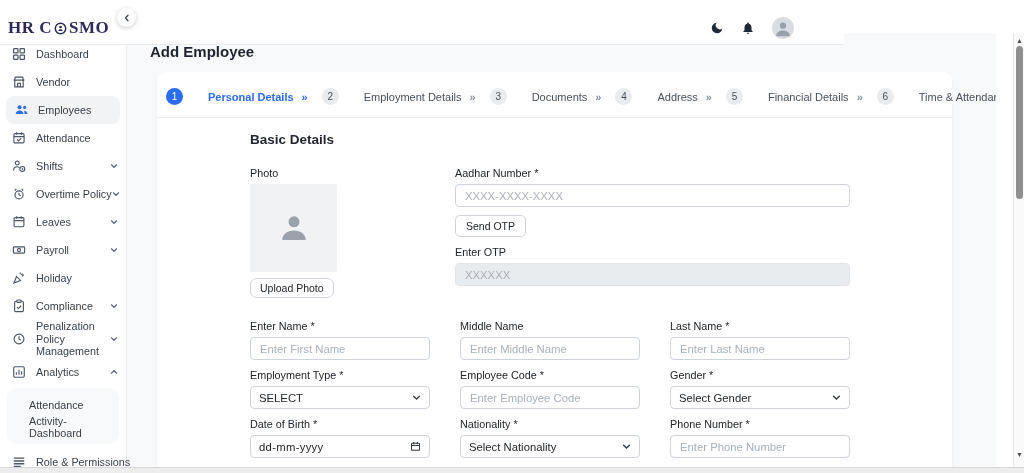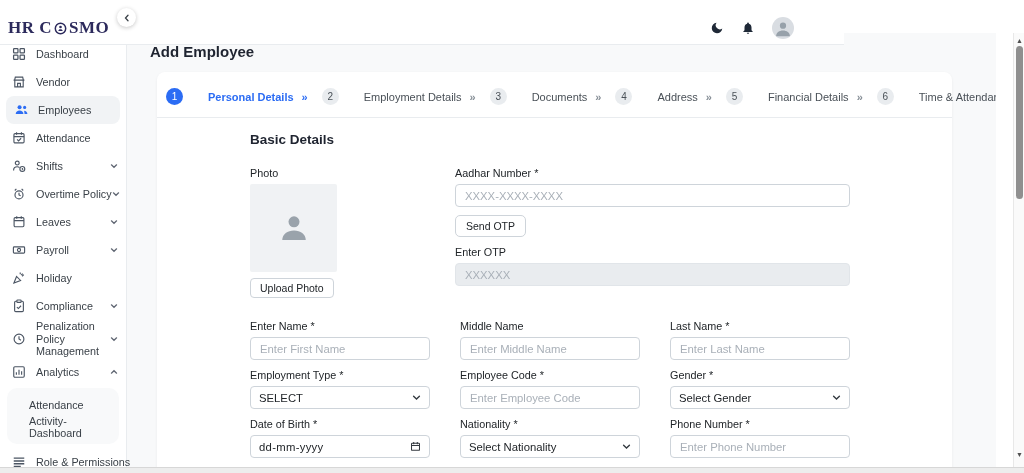--- a/index.html
+++ b/index.html
@@ -52,21 +52,21 @@
   .tinput { width:100%; height:23px; border:1px solid #ced4da; border-radius:4px; padding:0 9px; font-size:11.3px; color:#212529; background:#fff; outline:none; font-family:inherit; }
   .tinput::placeholder { color:#a9b0b8; }
   .tinput.disabled { background:#e9ecef; border-color:#e1e5e9; }
   .selbox { width:100%; height:23px; border:1px solid #ced4da; border-radius:4px; padding:0 8px; font-size:11.3px; color:#212529; background:#fff; display:flex; align-items:center; justify-content:space-between; cursor:pointer; }
   .datebox { letter-spacing:.3px; }
 
   .top-block { display:flex; }
   .photo-col { width:180px; margin-right:25px; flex:none; }
   .photo-box { width:87px; height:88px; background:#f0f2f4; border-radius:2px; display:flex; align-items:center; justify-content:center; margin-top:0; }
   .btn { display:inline-block; background:#fff; border:1px solid #ced4da; border-radius:4px; font-size:10.5px; color:#212529; padding:3px 9px; cursor:pointer; font-family:inherit; }
-  .upload-btn { margin-top:6px; }
+  .upload-btn { margin-top:6px;border-radius:7px; }
   .aadhar-col { flex:1; }
   .sendotp-btn { margin-top:8px; border-radius:5px; padding:4px 10px; }
   .otp-label { margin-top:9px; }
 
   .rows { margin-top:22px; }
   .frow { display:flex; margin-bottom:9px; }
   .field { width:180px; margin-right:30px; flex:none; }
   .field:last-child { margin-right:0; }
 
   

